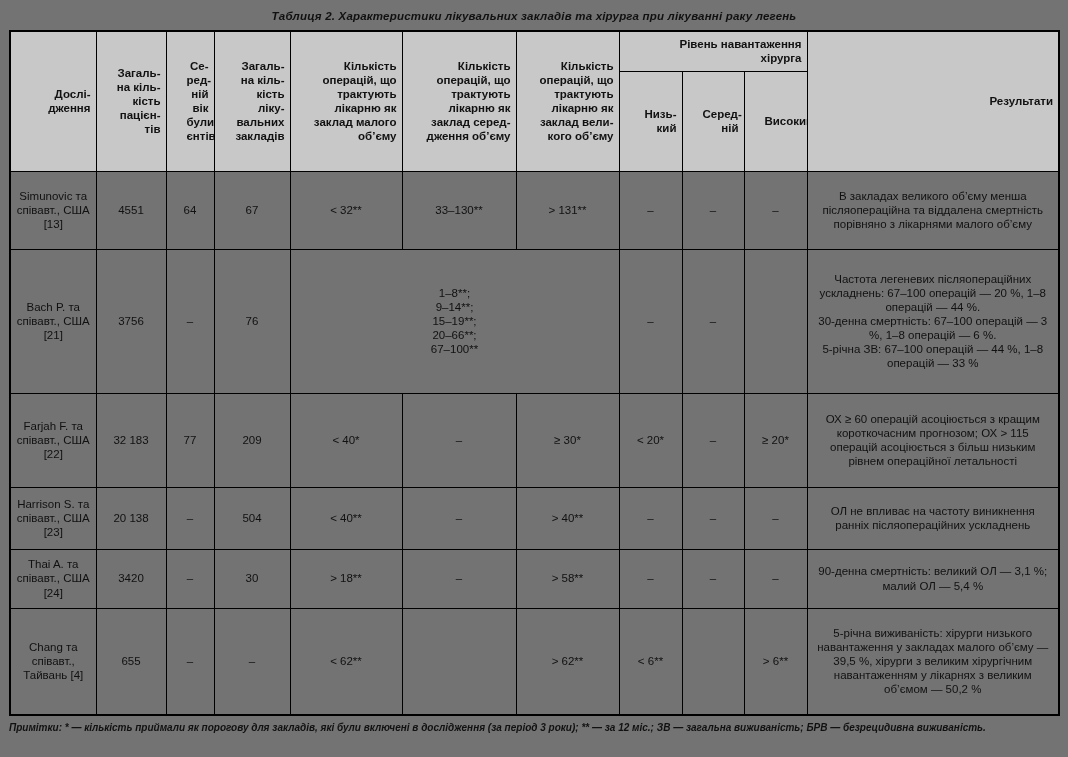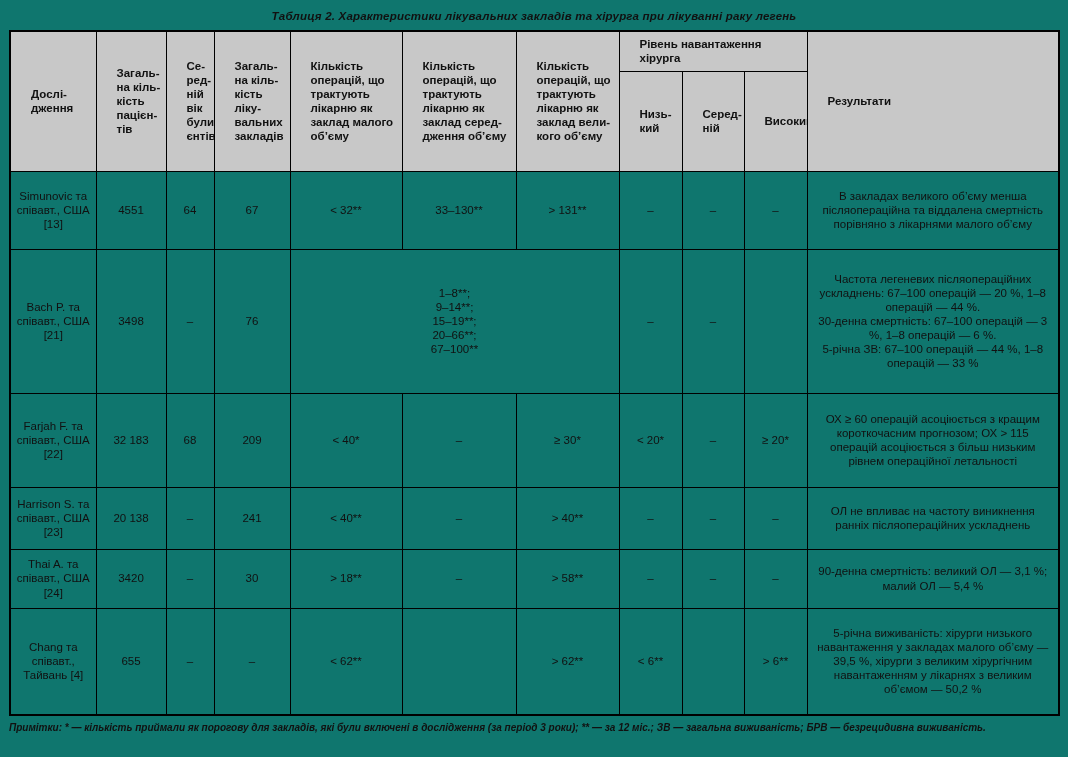--- a/index.html
+++ b/index.html
@@ -7,21 +7,21 @@
     padding: 0;
     background: #ffffff;
     font-family: "Liberation Sans", "DejaVu Sans", sans-serif;
     color: #111111;
   }
   .page {
     width: 1068px;
     height: 757px;
     box-sizing: border-box;
     padding: 8px 9px 0 9px;
-    background: #0f766e;
+    background: #737373;
   }
   .title {
     text-align: center;
     font-weight: bold;
     font-style: italic;
     font-size: 11.5px;
     letter-spacing: 0.2px;
     margin: 2px 0 8px 0;
   }
   table.main {
@@ -35,21 +35,21 @@
     padding: 3px 5px;
     vertical-align: middle;
     font-size: 11.5px;
     line-height: 1.22;
     overflow: hidden;
     box-sizing: border-box;
   }
   table.main th {
     background: #c8c8c8;
     font-weight: bold;
-    text-align: left;
+    text-align: right;
     padding-left: 20px;
   }
   td.c { text-align: center; }
   td.l { text-align: center; }
   .pre { white-space: pre-line; }
   td.study { padding-left: 6px; }
   td.res { padding: 4px 6px; vertical-align: middle; }
   .footnote {
     width: 1049px;
     margin: 5px 0 0 0;
@@ -110,55 +110,55 @@
         <td class="c">33–130**</td>
         <td class="c">&gt; 131**</td>
         <td class="c">–</td>
         <td class="c">–</td>
         <td class="c">–</td>
         <td class="l res">В закладах великого об’єму менша післяопераційна та віддалена смертність порівняно з лікарнями малого об’єму</td>
       </tr>
 
       <tr style="height:144px">
         <td class="l study">Bach P. та співавт., США [21]</td>
-        <td class="c">3498</td>
+        <td class="c">3756</td>
         <td class="c">–</td>
         <td class="c">76</td>
         <td class="c pre" colspan="3">1–8**;
 9–14**;
 15–19**;
 20–66**;
 67–100**</td>
         <td class="c">–</td>
         <td class="c">–</td>
         <td class="c"></td>
         <td class="l res pre">Частота легеневих післяопераційних ускладнень: 67–100 операцій — 20 %, 1–8 операцій — 44 %.
 30-денна смертність: 67–100 операцій — 3 %, 1–8 операцій — 6 %.
 5-річна ЗВ: 67–100 операцій — 44 %, 1–8 операцій — 33 %</td>
       </tr>
 
       <tr style="height:94px">
         <td class="l study">Farjah F. та співавт., США [22]</td>
         <td class="c">32 183</td>
-        <td class="c">68</td>
+        <td class="c">77</td>
         <td class="c">209</td>
         <td class="c">&lt; 40*</td>
         <td class="c">–</td>
         <td class="c">≥ 30*</td>
         <td class="c">&lt; 20*</td>
         <td class="c">–</td>
         <td class="c">≥ 20*</td>
         <td class="l res">ОХ ≥ 60 операцій асоціюється з кращим короткочасним прогнозом; ОХ &gt; 115 операцій асоціюється з більш низьким рівнем операційної летальності</td>
       </tr>
 
       <tr style="height:62px">
         <td class="l study">Harrison S. та співавт., США [23]</td>
         <td class="c">20 138</td>
         <td class="c">–</td>
-        <td class="c">241</td>
+        <td class="c">504</td>
         <td class="c">&lt; 40**</td>
         <td class="c">–</td>
         <td class="c">&gt; 40**</td>
         <td class="c">–</td>
         <td class="c">–</td>
         <td class="c">–</td>
         <td class="l res">ОЛ не впливає на частоту виникнення ранніх післяопераційних ускладнень</td>
       </tr>
 
       <tr style="height:59px">

